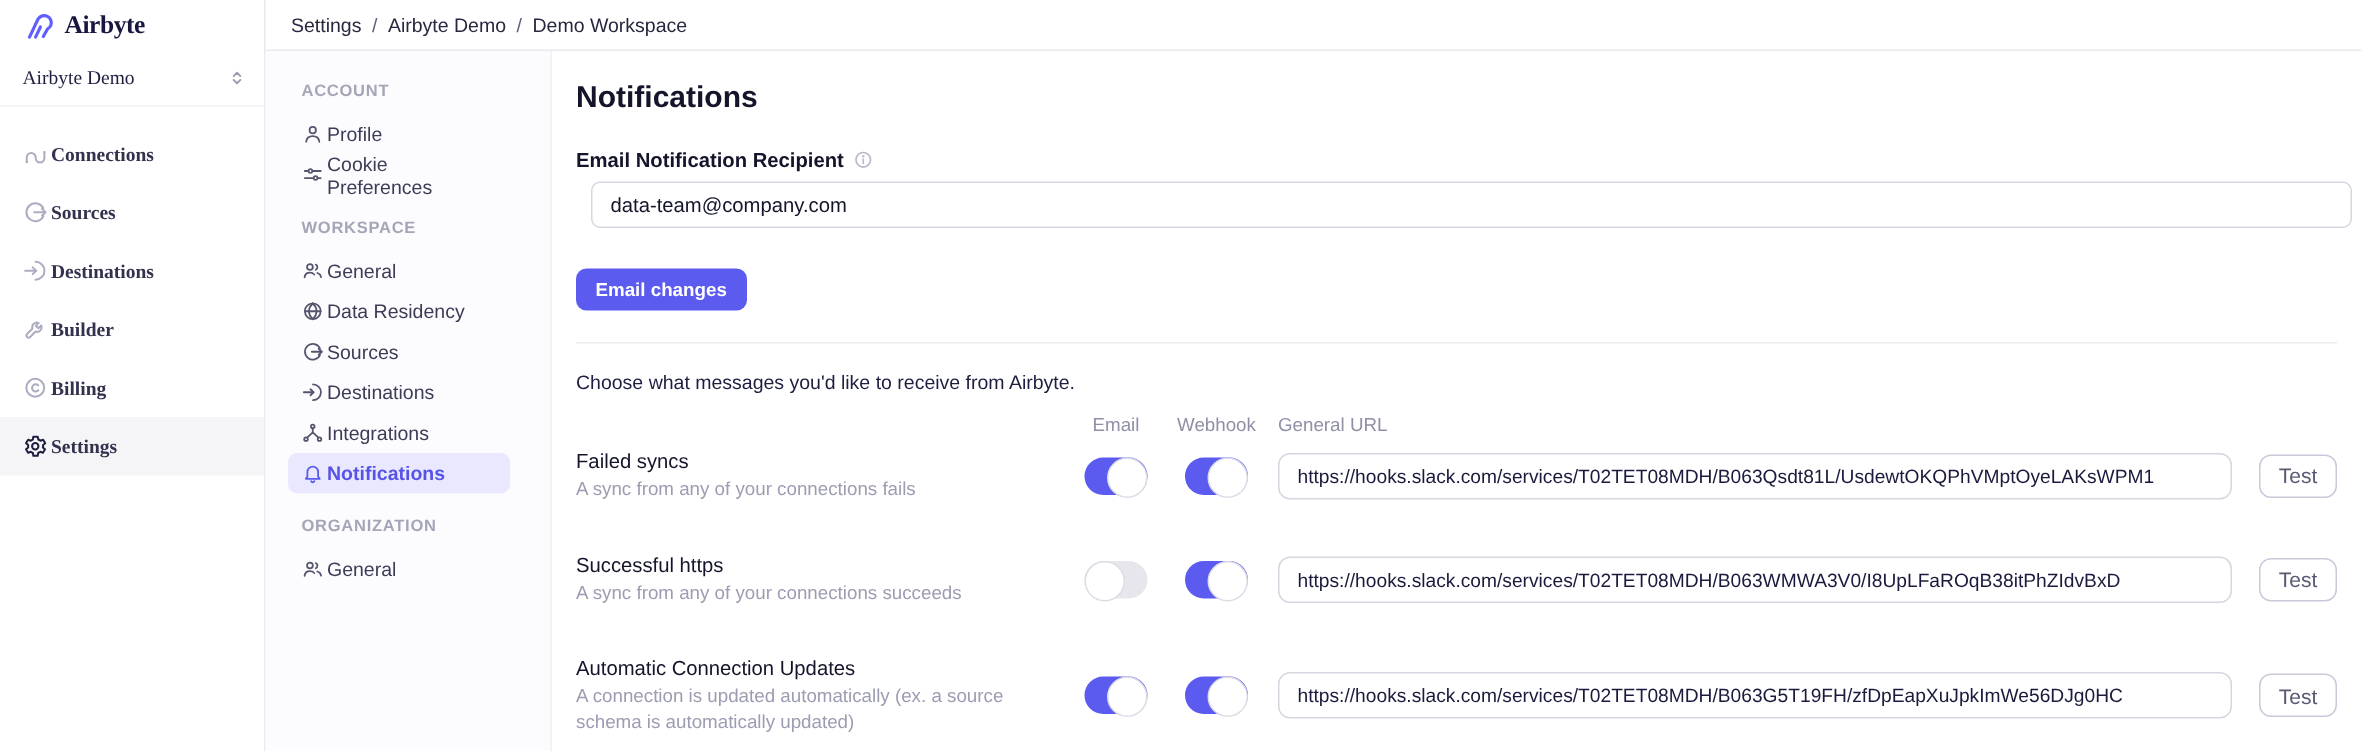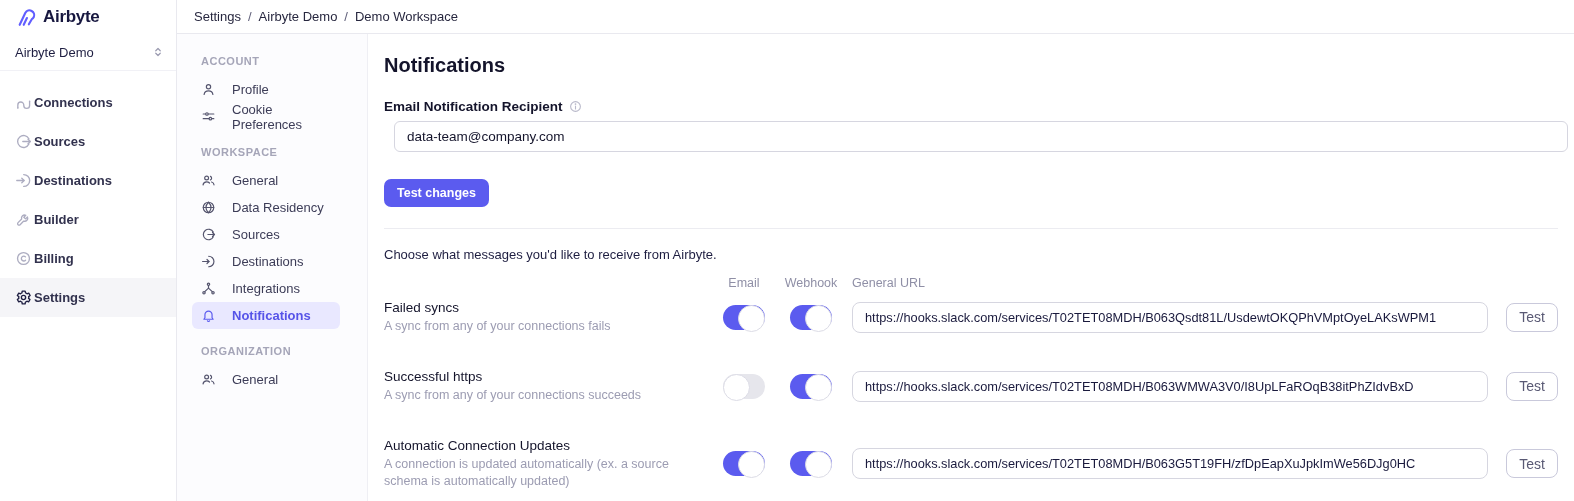--- a/index.html
+++ b/index.html
@@ -1,42 +1,42 @@
 <!DOCTYPE html>
 <html><head>
 <meta charset="utf-8">
 <style>
   * { box-sizing: border-box; }
   html,body { margin:0; padding:0; background:#fff; }
   body { font-family:"Liberation Sans","DejaVu Sans",sans-serif; color:#14142B; }
   .page { width:1574px; height:501px; display:flex; overflow:hidden; background:#fff; }
 
   
-  .left-rail { flex:0 0 177px; width:177px; border-right:1px solid #E9E9EF; display:flex; flex-direction:column; background:#fff; }
+  .left-rail { flex:0 0 177px; width:177px; border-right:1px solid #E9E9EF; display:flex; flex-direction:column; background:#fff;font-family:Liberation Serif, serif; }
   .logo-row { height:34px; display:flex; align-items:center; padding:0 14px; }
   .wordmark { font-size:17px; font-weight:800; letter-spacing:-0.3px; margin-left:7px; color:#17173F; }
   .ws-selector { height:37px; display:flex; align-items:center; justify-content:space-between; padding:0 12px 0 15px; border-bottom:1px solid #F1F1F6; font-size:13px; color:#1E1E41; cursor:pointer; }
   .rail-nav { padding-top:12px; }
   .rail-item { height:39px; display:flex; align-items:center; gap:2px; padding:0 15px; font-size:13px; font-weight:600; color:#32324E; cursor:pointer; }
   .rail-item .ric { color:#ADADC1; display:flex; }
   .rail-item.active { background:#F5F5F8; }
   .rail-item.active .ric { color:#1E1E41; }
 
   
   .right-col { flex:1; display:flex; flex-direction:column; min-width:0; }
   .topbar { height:34px; flex:0 0 34px; border-bottom:1px solid #E9E9EF; display:flex; align-items:center; padding:0 17px; font-size:13px; color:#27273F; gap:7px; }
   .crumb { cursor:pointer; }
   .crumb-sep { color:#60607A; }
   .content-row { flex:1; display:flex; min-height:0; }
 
   
   .settings-nav { flex:0 0 191px; width:191px; background:#FCFCFE; border-right:1px solid #EFEFF4; padding:13px 12px 0 24px; }
   .nav-section { margin-bottom:16px; }
   .nav-section-title { font-size:11px; font-weight:700; color:#A5A5B8; letter-spacing:.5px; margin:8px 0 9px; }
-  .snav-item { display:flex; align-items:center; gap:16px; height:27px; padding:0 9px; margin-left:-9px; width:148px; border-radius:6px; font-size:13px; color:#3C3C57; cursor:pointer; }
+  .snav-item { display:flex; align-items:center; gap:2px; height:27px; padding:0 9px; margin-left:-9px; width:148px; border-radius:6px; font-size:13px; color:#3C3C57; cursor:pointer; }
   .snav-item .sic { display:flex; color:#55556E; }
   .snav-item.active { background:#E9E8FF; color:#5653E8; font-weight:700; }
   .snav-item.active .sic { color:#5B5BEF; }
 
   
   .main { flex:1; padding:18px 16px 0 16px; min-width:0; }
   .page-title { font-size:20px; font-weight:700; margin:0; line-height:26px; color:#14142B; }
   .field-label { margin-top:21px; font-size:13.5px; font-weight:600; display:flex; align-items:center; gap:6px; color:#14142B; }
   .info-ic { display:flex; color:#B9B9CA; }
   .text-input { margin-top:7px; width:100%; height:31px; border:1px solid #D6D6E0; border-radius:6px; padding:0 12px; font-size:13.5px; color:#14142B; background:#fff; outline:none;margin-left:10px; }
@@ -275,21 +275,21 @@
           <span class="info-ic">
             <svg width="13" height="13" viewBox="0 0 24 24" fill="none" stroke="currentColor" stroke-width="2" stroke-linecap="round">
               <circle cx="12" cy="12" r="9"></circle>
                 <path d="M12 11.2v5.3"></path>
                 <circle cx="12" cy="7.6" r=".6" fill="currentColor"></circle>
             </svg>
           </span>
         </div>
         <input class="text-input" type="text" value="data-team@company.com" style="">
 
-        <button class="save-btn">Test changes</button>
+        <button class="save-btn">Email changes</button>
 
         <div class="divider"></div>
 
         <div class="intro">Choose what messages you'd like to receive from Airbyte.</div>
 
         <div class="ntable">
           <div class="tgrid thead">
             <div></div>
             <div class="hcell-c">Email</div>
             <div class="hcell-c">Webhook</div>

